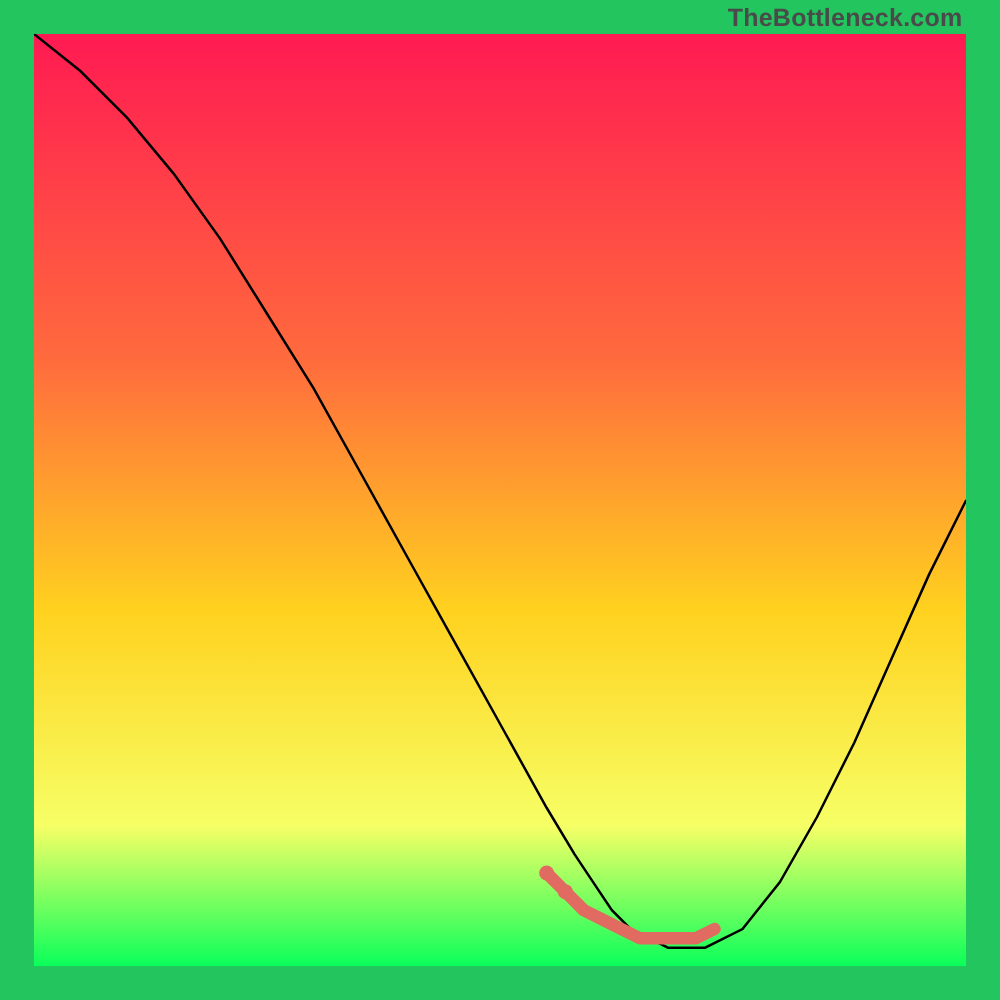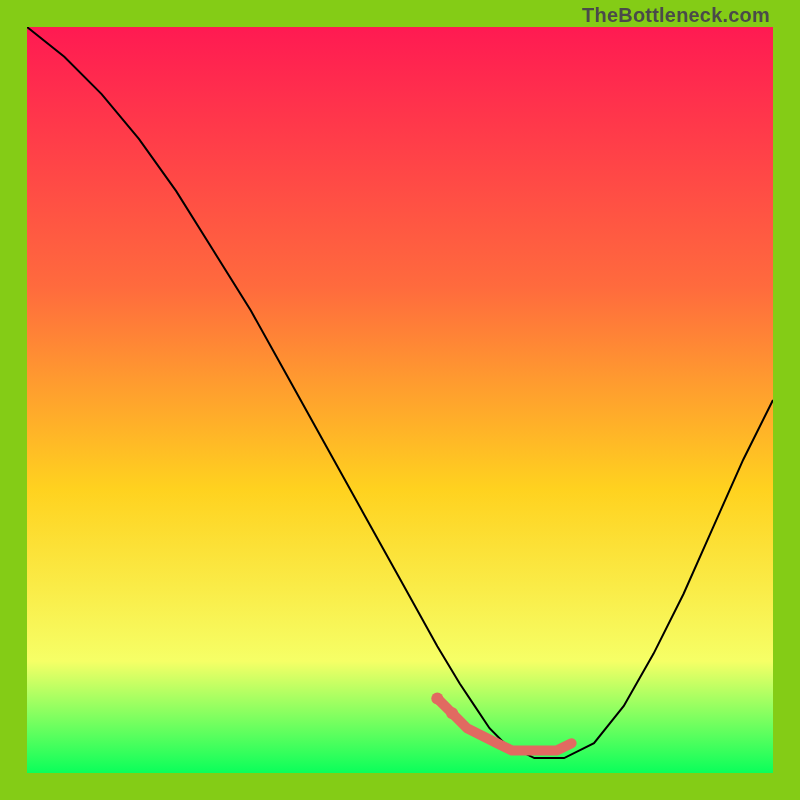--- a/index.html
+++ b/index.html
@@ -1,17 +1,17 @@
 <!DOCTYPE html>
 <html><head>
 <meta charset="utf-8">
 <style>
 *{margin:0;padding:0;box-sizing:border-box}
 html,body{width:800px;height:800px;background:#000;font-family:Arial,Helvetica,sans-serif;overflow:hidden}
-.outer{position:relative;width:800px;height:800px;background:#84cc16}
+.outer{position:relative;width:800px;height:800px;background:#22c55e}
 .plot{position:absolute;left:27px;top:27px;width:746px;height:746px;overflow:hidden}
 .attribution{position:absolute;top:4px;right:30px;color:#4a4a4a;font-size:20px;font-weight:600;letter-spacing:.2px}
 svg{display:block}
 </style>
 </head>
 <body>
 
 <div class="outer">
   <div class="attribution">TheBottleneck.com</div>
   <div class="plot">

